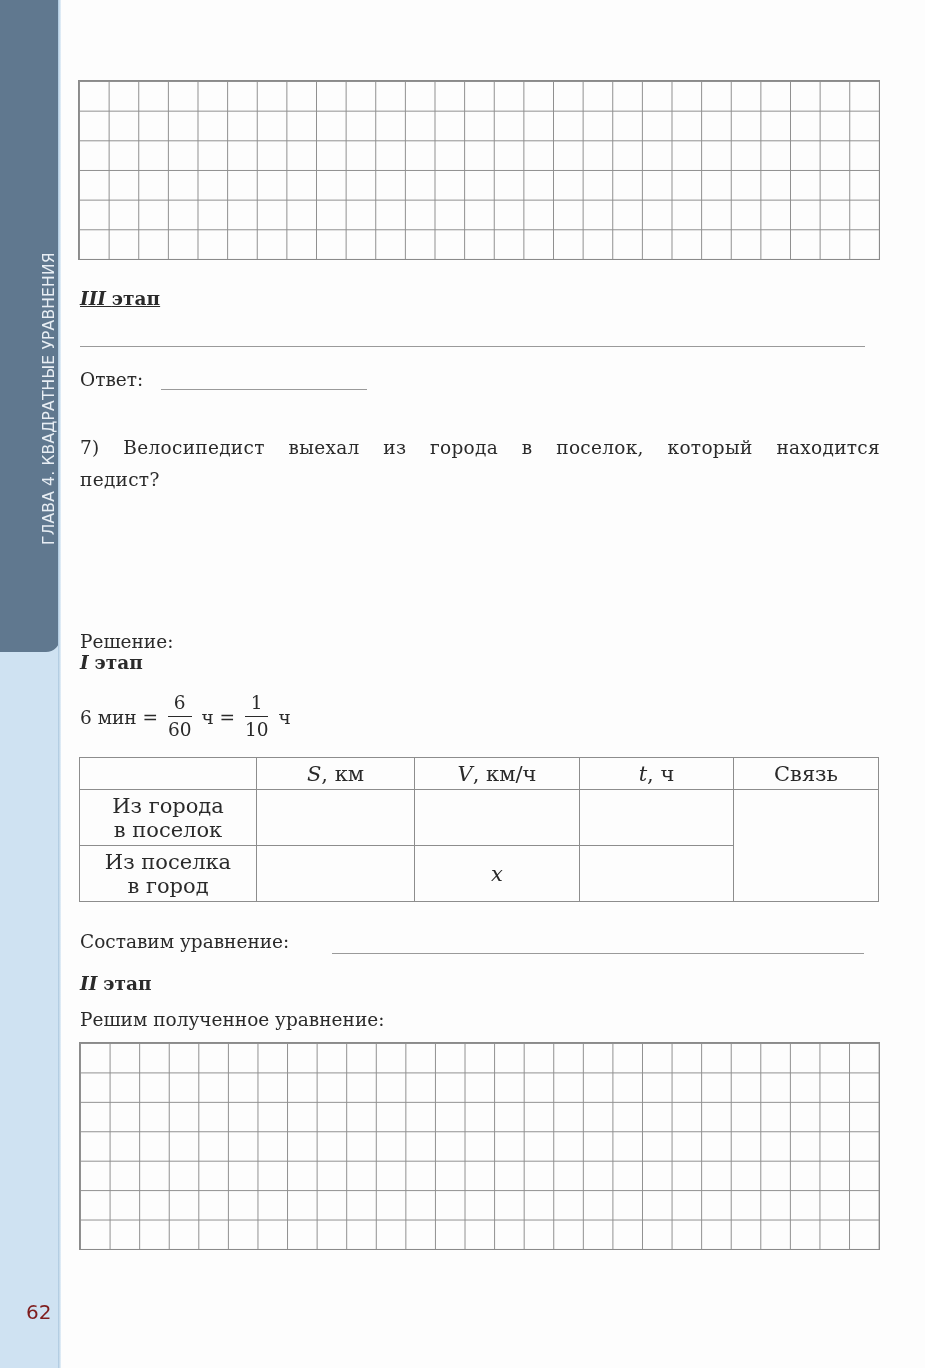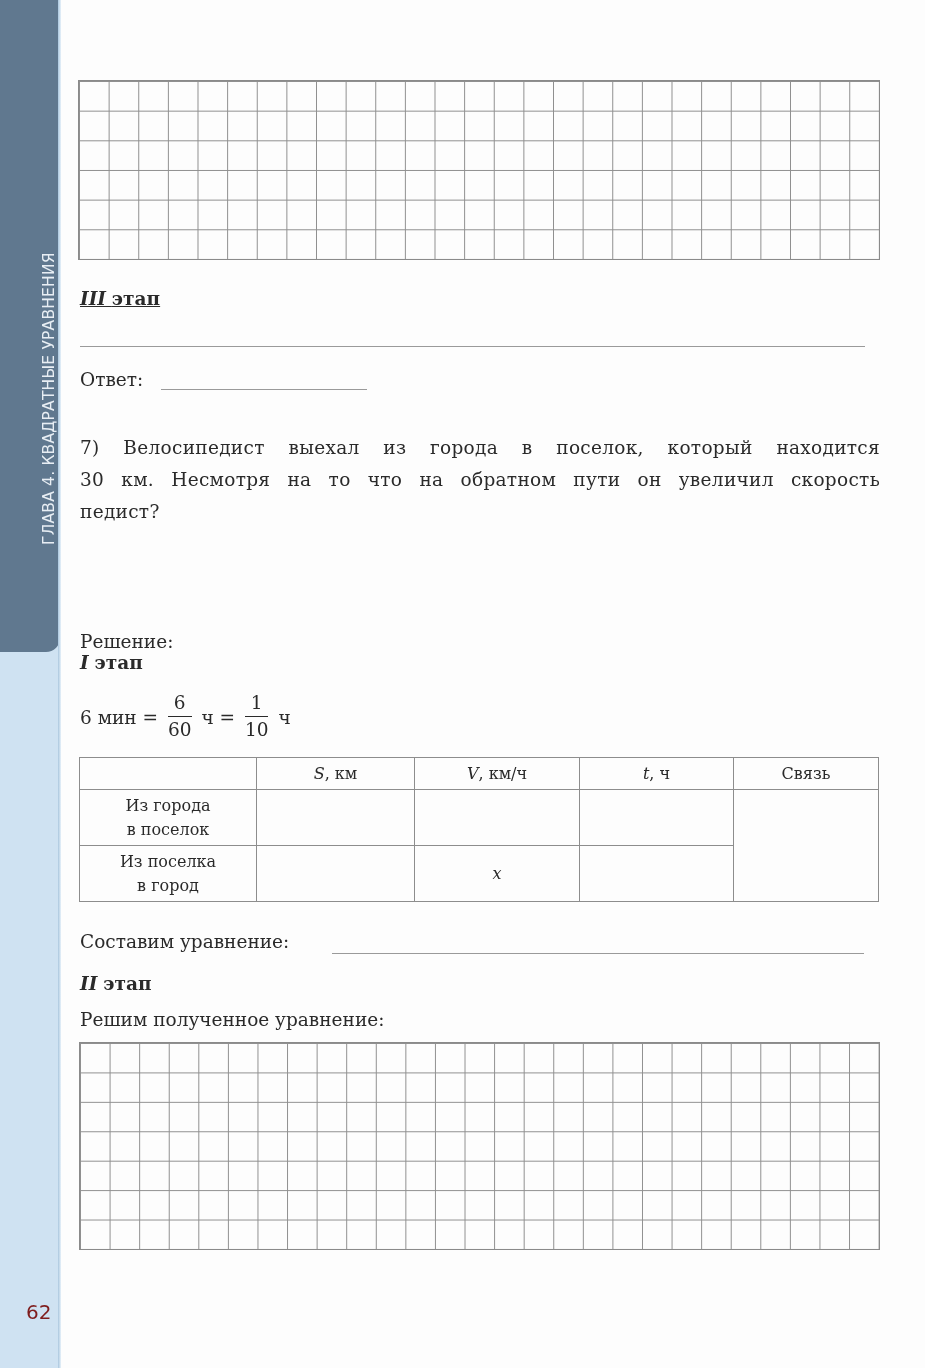--- a/index.html
+++ b/index.html
@@ -65,21 +65,21 @@
     .problem-line.last { text-align-last: left; }
     .frac {
       display: inline-block; vertical-align: middle; text-align: center;
       margin: 0 4px; position: relative; top: -3px;
     }
     .frac .num { display: block; padding: 0 2px 2px; border-bottom: 1.3px solid #2a2a2a; line-height: 22px; }
     .frac .den { display: block; padding-top: 2px; line-height: 22px; }
     .data-table {
       position: absolute; left: 79px; top: 757px; width: 799px; height: 144px;
       border-collapse: collapse; table-layout: fixed;
-      font-size: 16px;
+      font-size: 21px;
     }
     .data-table td, .data-table th {
       border: 1.5px solid #8d8d8d; text-align: center; vertical-align: middle;
       font-weight: normal; padding: 0; line-height: 24px;
     }
     .data-table tr.hdr { height: 32px; }
     .data-table tr.r1, .data-table tr.r2 { height: 56px; }
     .ital { font-style: italic; }
   </style>
 </head>
@@ -98,21 +98,20 @@
   <span class="stage-roman">III</span>
   <span class="stage-word">этап</span>
 </div>
 <div class="rule" style="left:80px; top:346px; width:785px;"></div>
 
 <div class="text" style="left:80px; top:371px;">Ответ:</div>
 <div class="rule" style="left:161px; top:389px; width:206px;"></div>
 
 <div class="problem">
   <span class="problem-line">7) Велосипедист выехал из города в поселок, который находится</span>
-  <span class="problem-line">30 км. Несмотря на то что на обратном пути он увеличил скорость</span>
   <span class="problem-line last">педист?</span>
 </div>
 
 <div class="text" style="left:80px; top:633px;">Решение:</div>
 
 <div class="text" style="left:80px; top:654px;">
   <span class="stage-roman">I</span>
   <span class="stage-word">этап</span>
 </div>
 

